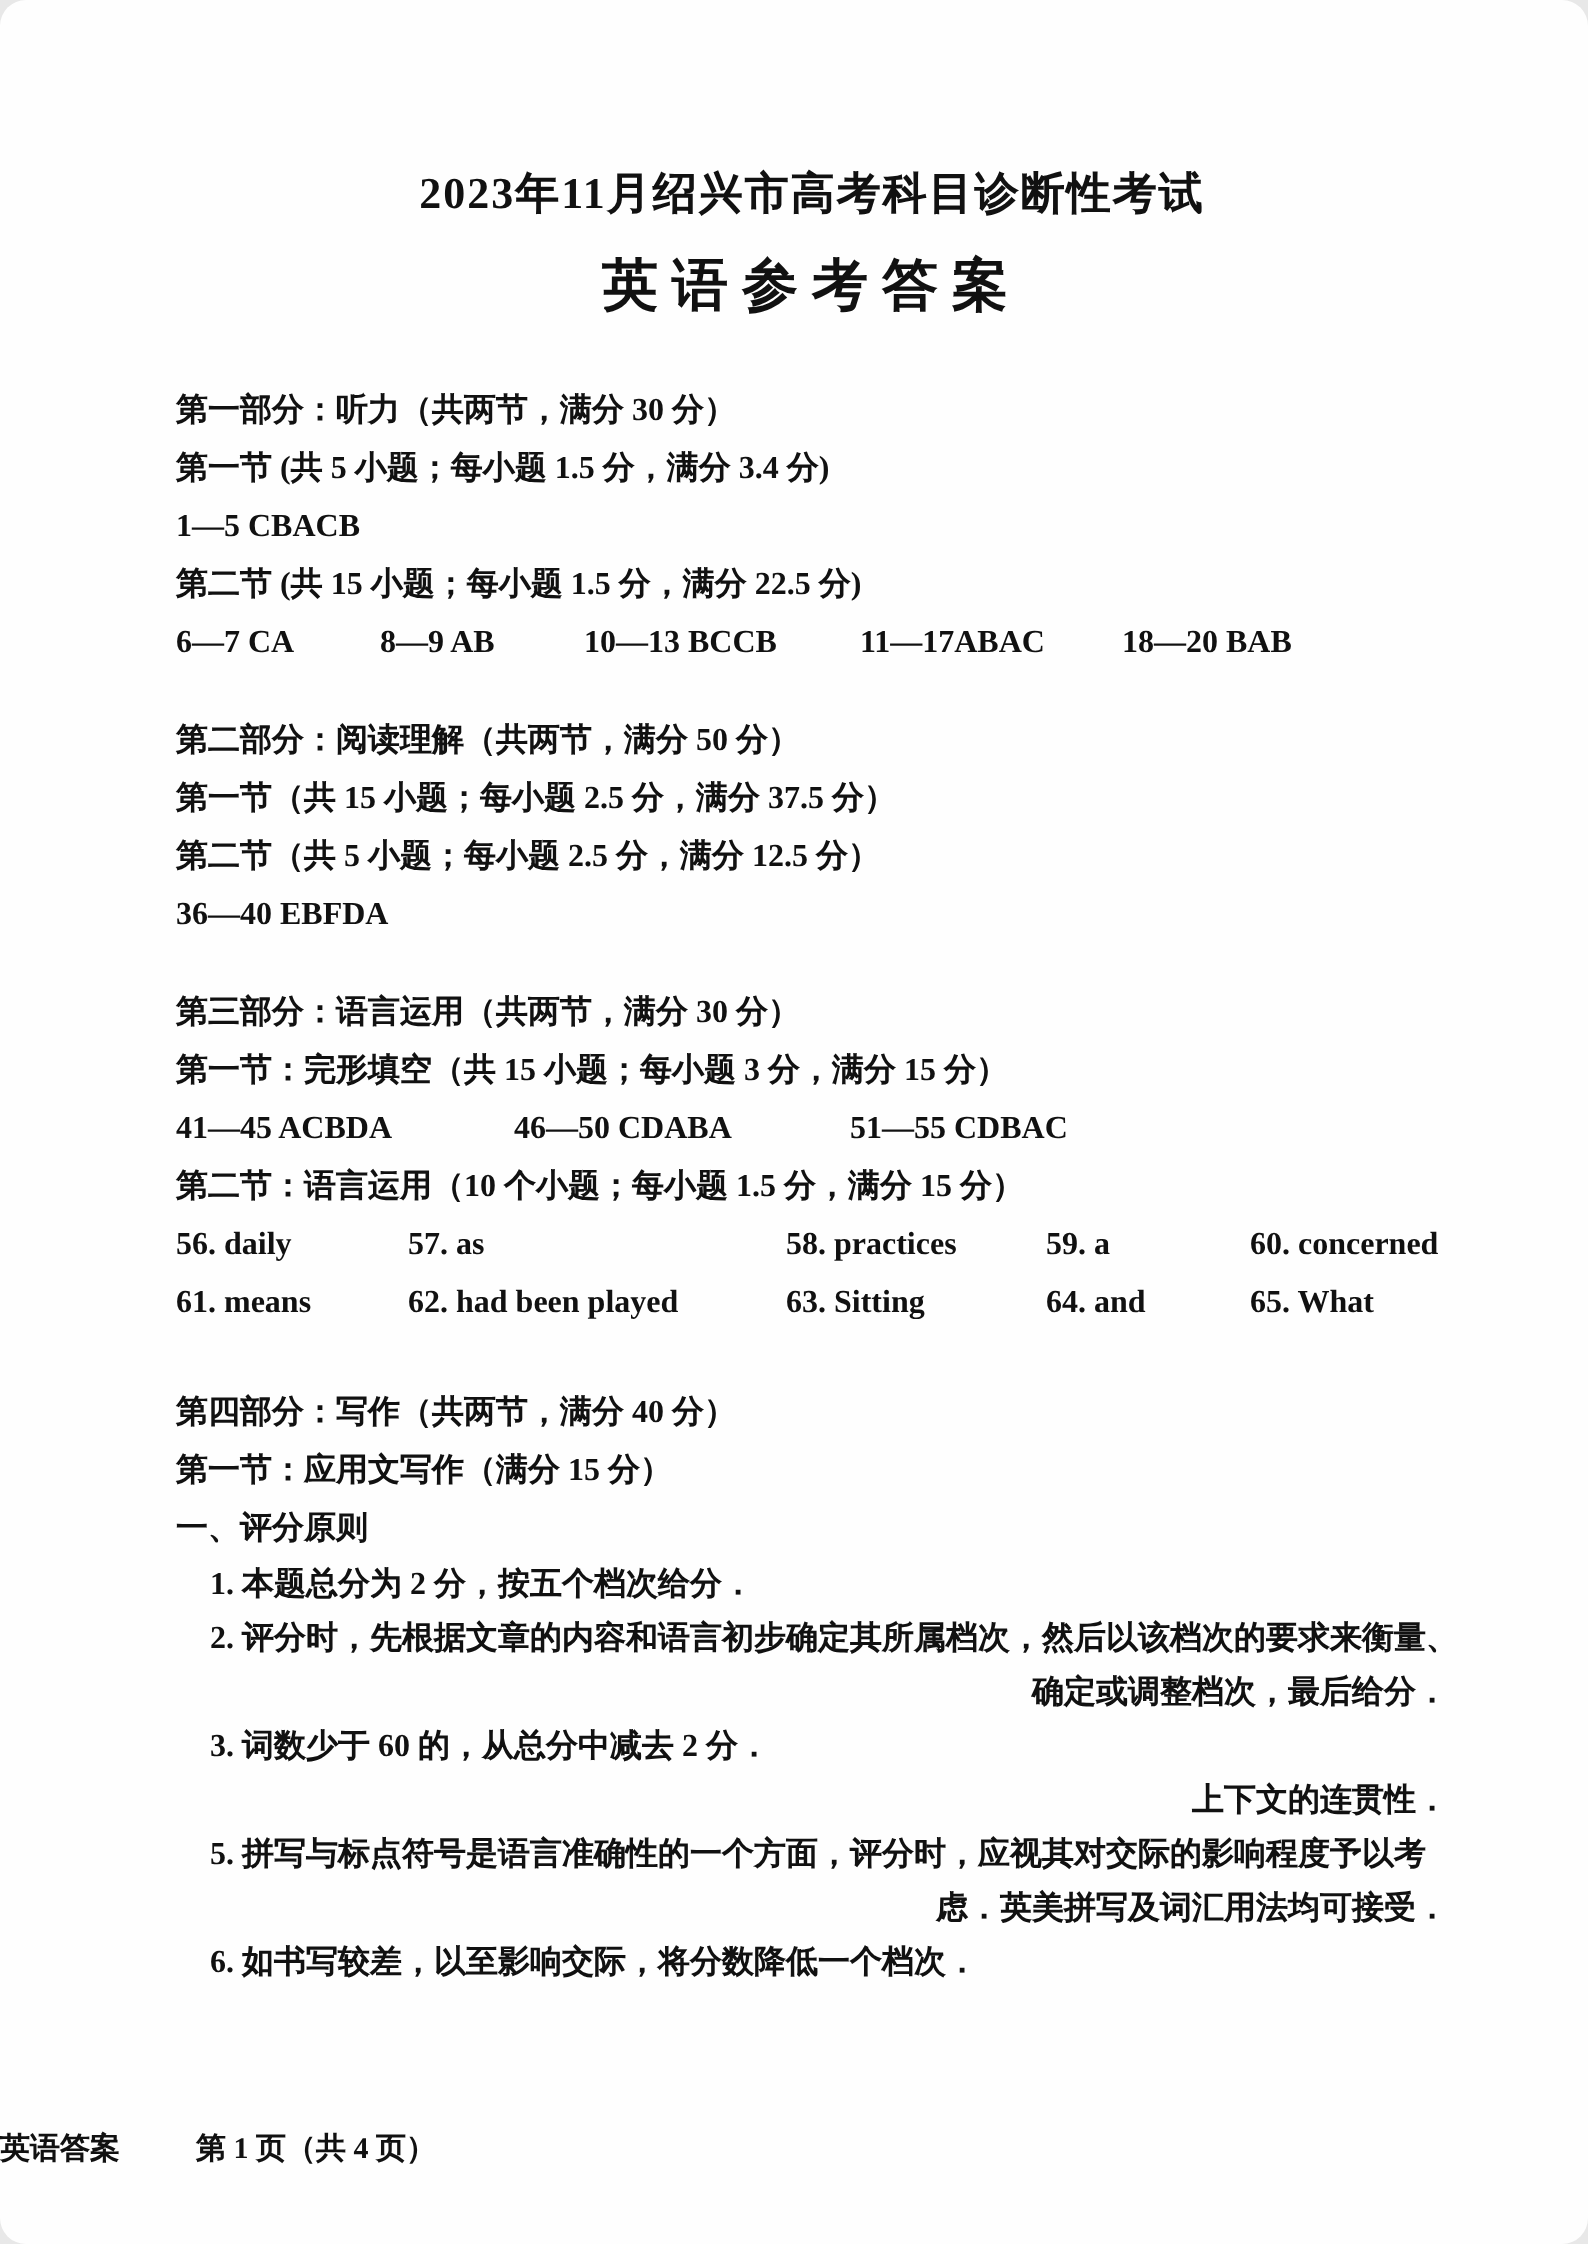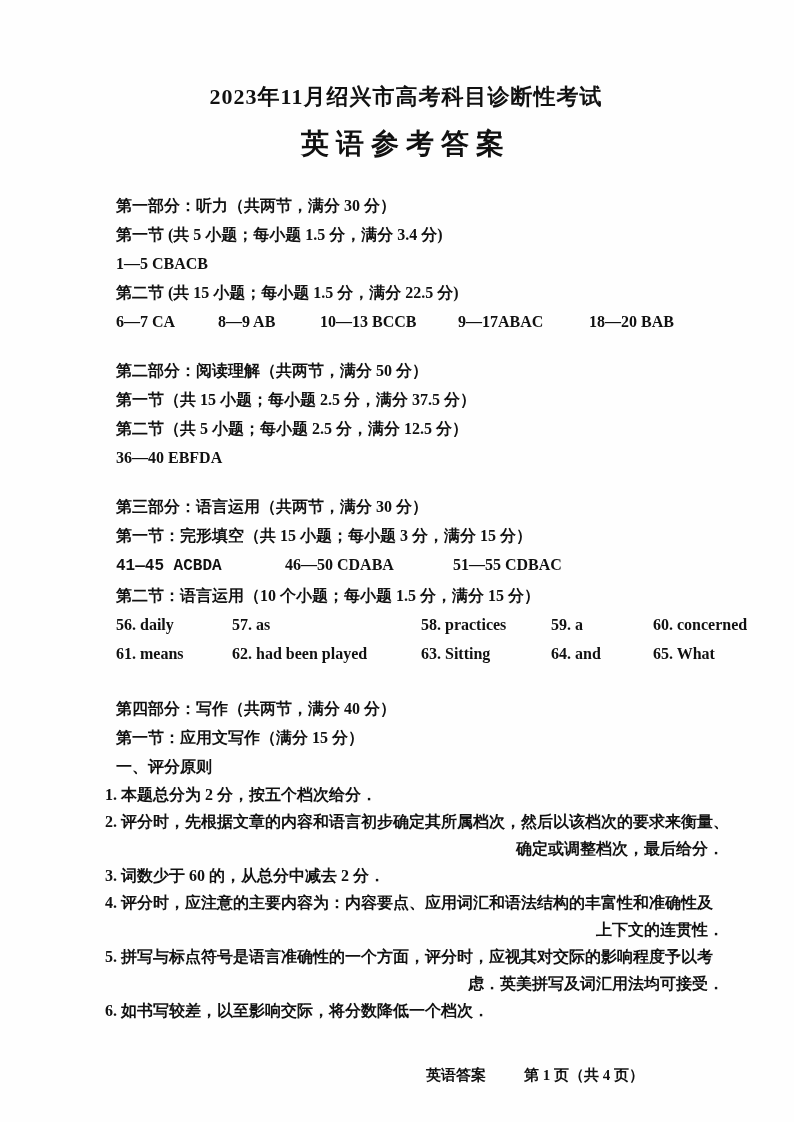--- a/index.html
+++ b/index.html
@@ -5,64 +5,65 @@
   html,body{margin:0;padding:0;background:#e8e8e8;}
   .page{
     position:relative;
     width:794px;height:1122px;
     margin:0 auto;
     background:#fefefe;
     color:#111;
     font-family:"Liberation Serif","DejaVu Serif",serif;
     font-weight:700;
     overflow:hidden;
+    border-radius:13px;
   }
   .content{padding:0 70px 0 88px;}
   .title1{
     margin:0;padding-top:82px;
     font-size:22px;line-height:30px;
     text-align:center;letter-spacing:1px;
     font-weight:700;
   }
   .title2{
     margin:13px 0 0;
     font-size:28px;line-height:38px;
     text-align:center;letter-spacing:7px;
     font-weight:700;
   }
   .part{margin:0;}
   .part-listening{margin-top:28px;}
   .part-reading{margin-top:20px;}
   .part-language{margin-top:20px;}
   .part-writing{margin-top:26px;}
-  .h,.ans{font-size:16px;line-height:29px;white-space:nowrap;margin-left:28px;}
+  .h,.ans{font-size:16px;line-height:29px;white-space:nowrap;}
   .ans span{display:inline-block;}
   
   .r5a span:nth-child(1){width:98px;}
   .r5a span:nth-child(2){width:98px;}
   .r5a span:nth-child(3){width:134px;}
   .r5a span:nth-child(4){width:127px;}
   
   .r4 span:nth-child(1){width:134px;}
   .r4 span:nth-child(2){width:165px;}
   .r4 span:nth-child(3){width:160px;}
   
-  .r3 span:nth-child(1){width:165px;font-family:Liberation Mono, monospace;}
+  .r3 span:nth-child(1){width:165px;}
   .r3 span:nth-child(2){width:164px;}
   
   .r5b span:nth-child(1){width:112px;}
   .r5b span:nth-child(2){width:185px;}
   .r5b span:nth-child(3){width:126px;}
   .r5b span:nth-child(4){width:98px;}
   
   .pline{font-size:16px;line-height:27px;margin-left:17px;white-space:nowrap;}
   .pline.cont{margin-left:12px;text-align:right;}
   .footer{
     position:absolute;left:0;top:1063px;width:644px;
-    display:flex;justify-content:flex-end;gap:38px;
+    display:flex;justify-content:flex-start;gap:38px;
     font-size:15px;line-height:24px;
   }
 </style>
 </head>
 <body>
 
 <div class="page">
   <div class="content">
 
     <h1 class="title1">2023年11月绍兴市高考科目诊断性考试</h1>
@@ -70,21 +71,21 @@
 
     <section class="part part-listening">
       <div class="h">第一部分：听力（共两节，满分 30 分）</div>
       <div class="h">第一节 (共 5 小题；每小题 1.5 分，满分 3.4 分)</div>
       <div class="ans">1—5 CBACB</div>
       <div class="h">第二节 (共 15 小题；每小题 1.5 分，满分 22.5 分)</div>
       <div class="ans r5a">
         <span>6—7 CA</span>
         <span>8—9 AB</span>
         <span>10—13 BCCB</span>
-        <span>9—17ABAC</span>
+        <span>11—17ABAC</span>
         <span>18—20 BAB</span>
       </div>
     </section>
 
     <section class="part part-reading">
       <div class="h">第二部分：阅读理解（共两节，满分 50 分）</div>
       <div class="h">第一节（共 15 小题；每小题 2.5 分，满分 37.5 分）</div>
       <div class="h">第二节（共 5 小题；每小题 2.5 分，满分 12.5 分）</div>
       <div class="ans">36—40 EBFDA</div>
     </section>
@@ -115,21 +116,20 @@
     </section>
 
     <section class="part part-writing">
       <div class="h">第四部分：写作（共两节，满分 40 分）</div>
       <div class="h">第一节：应用文写作（满分 15 分）</div>
       <div class="h">一、评分原则</div>
       <div class="pline">1. 本题总分为 2 分，按五个档次给分．</div>
       <div class="pline">2. 评分时，先根据文章的内容和语言初步确定其所属档次，然后以该档次的要求来衡量、</div>
       <div class="pline cont">确定或调整档次，最后给分．</div>
       <div class="pline">3. 词数少于 60 的，从总分中减去 2 分．</div>
-      <div class="pline">4. 评分时，应注意的主要内容为：内容要点、应用词汇和语法结构的丰富性和准确性及</div>
       <div class="pline cont">上下文的连贯性．</div>
       <div class="pline">5. 拼写与标点符号是语言准确性的一个方面，评分时，应视其对交际的影响程度予以考</div>
       <div class="pline cont">虑．英美拼写及词汇用法均可接受．</div>
       <div class="pline">6. 如书写较差，以至影响交际，将分数降低一个档次．</div>
     </section>
 
   </div>
 
   <div class="footer">
     <span>英语答案</span>

